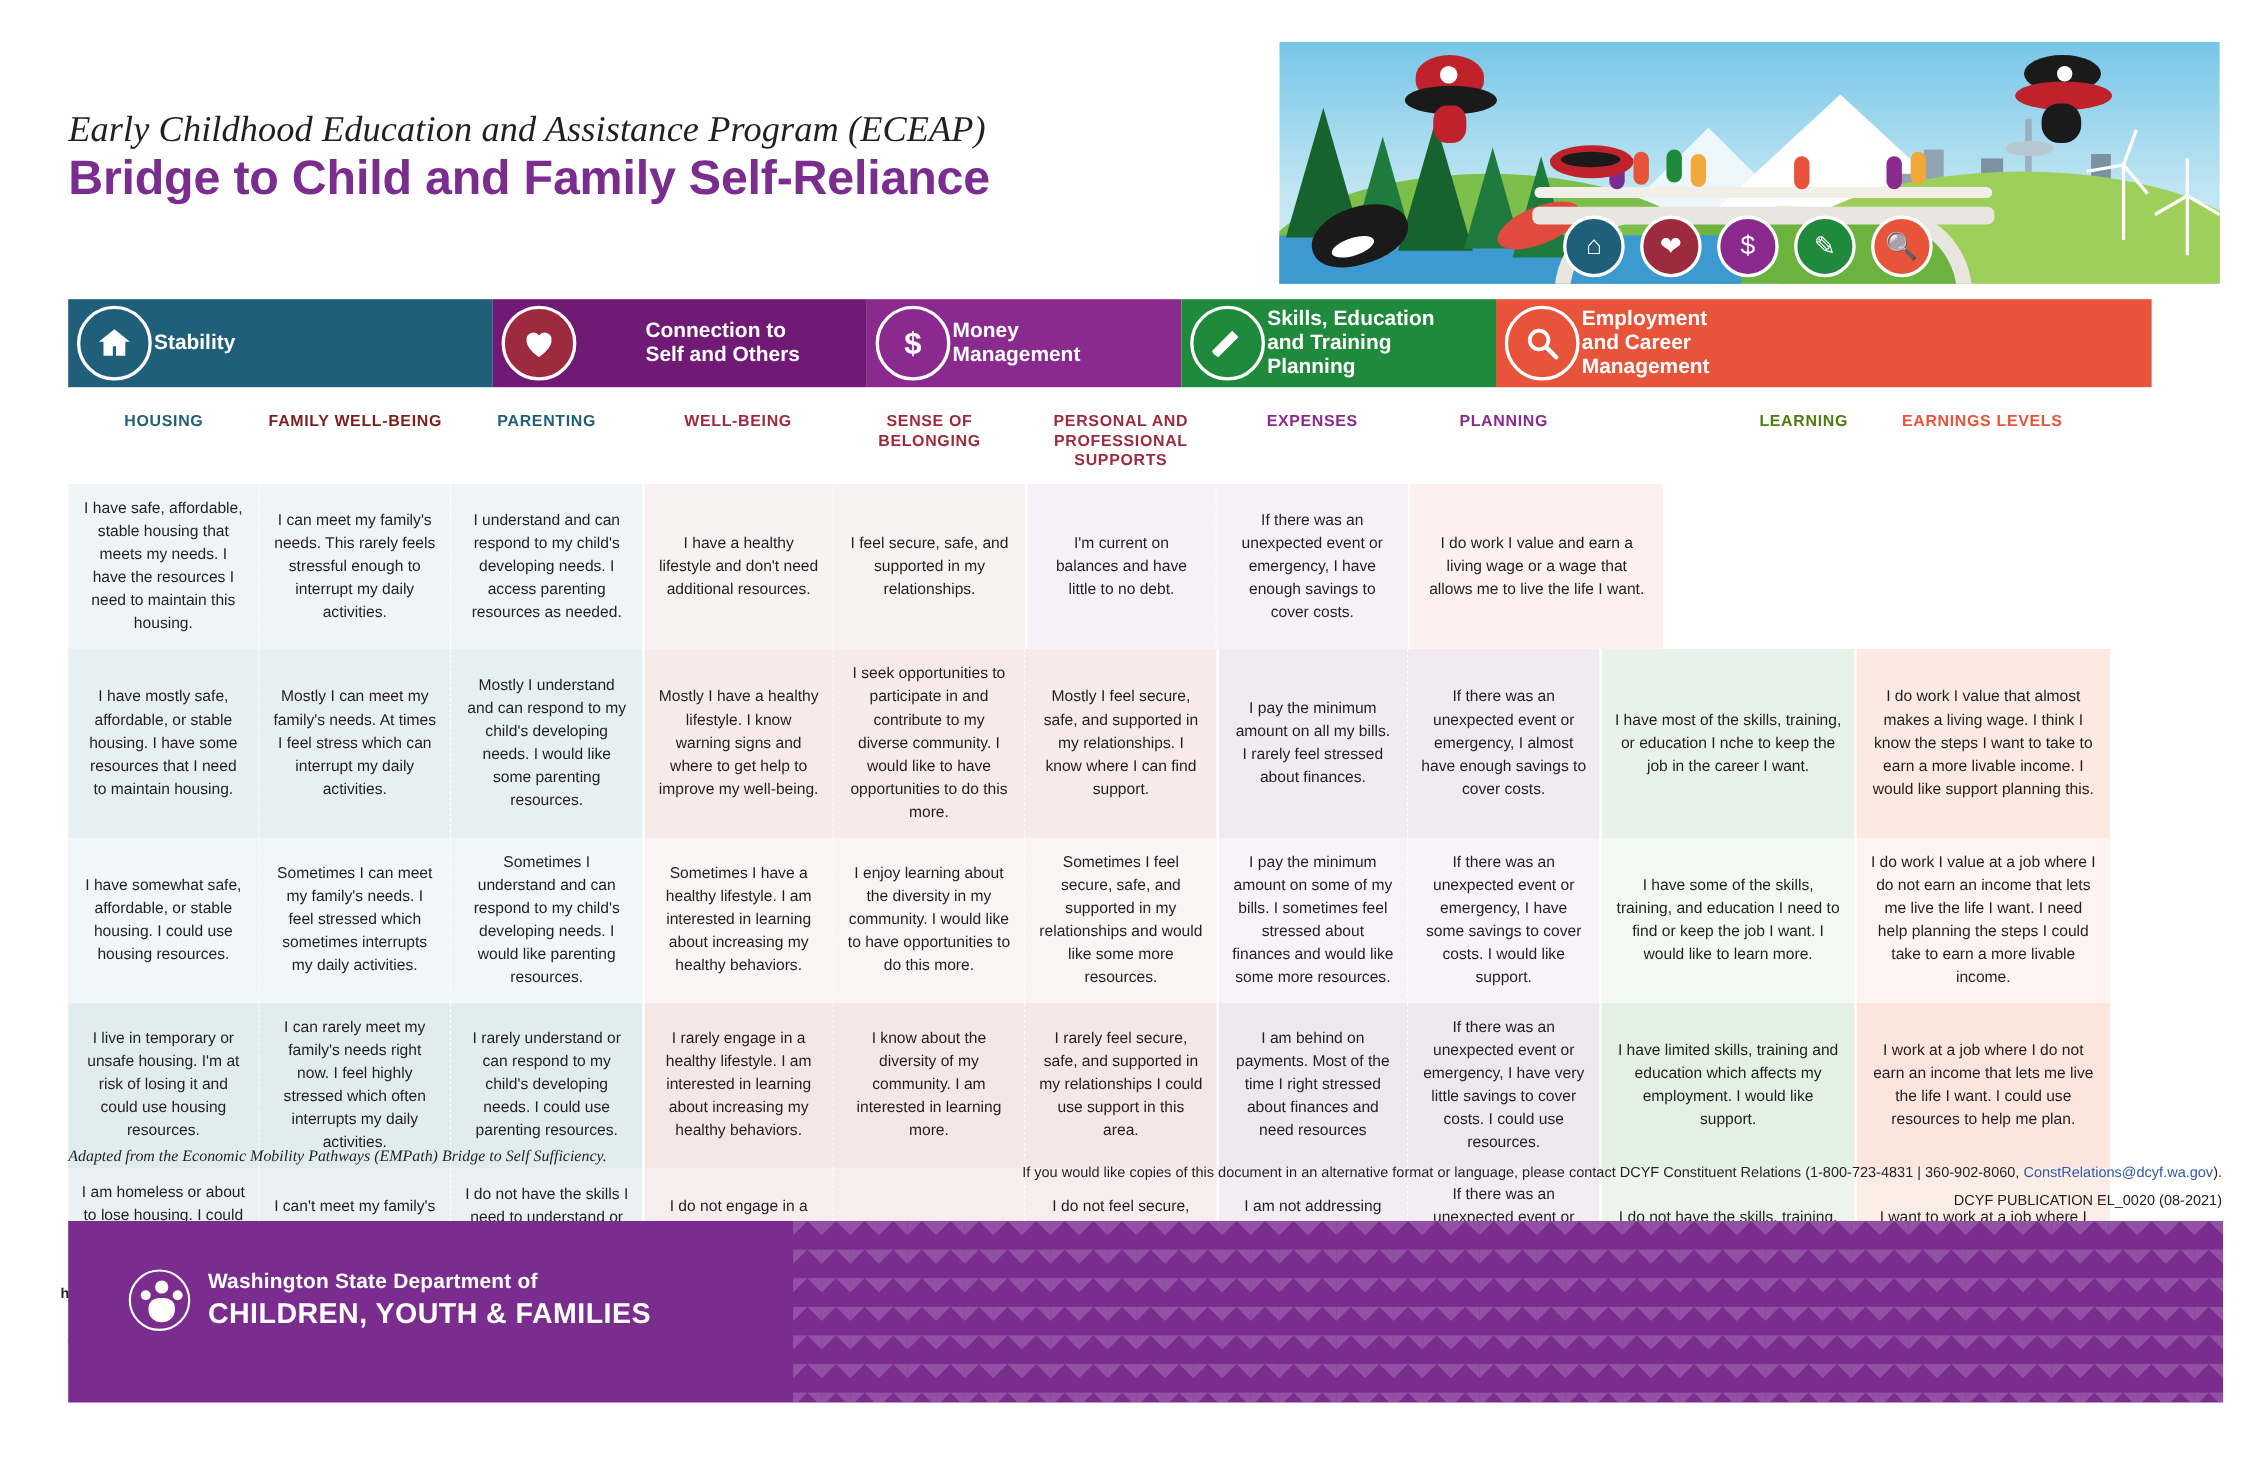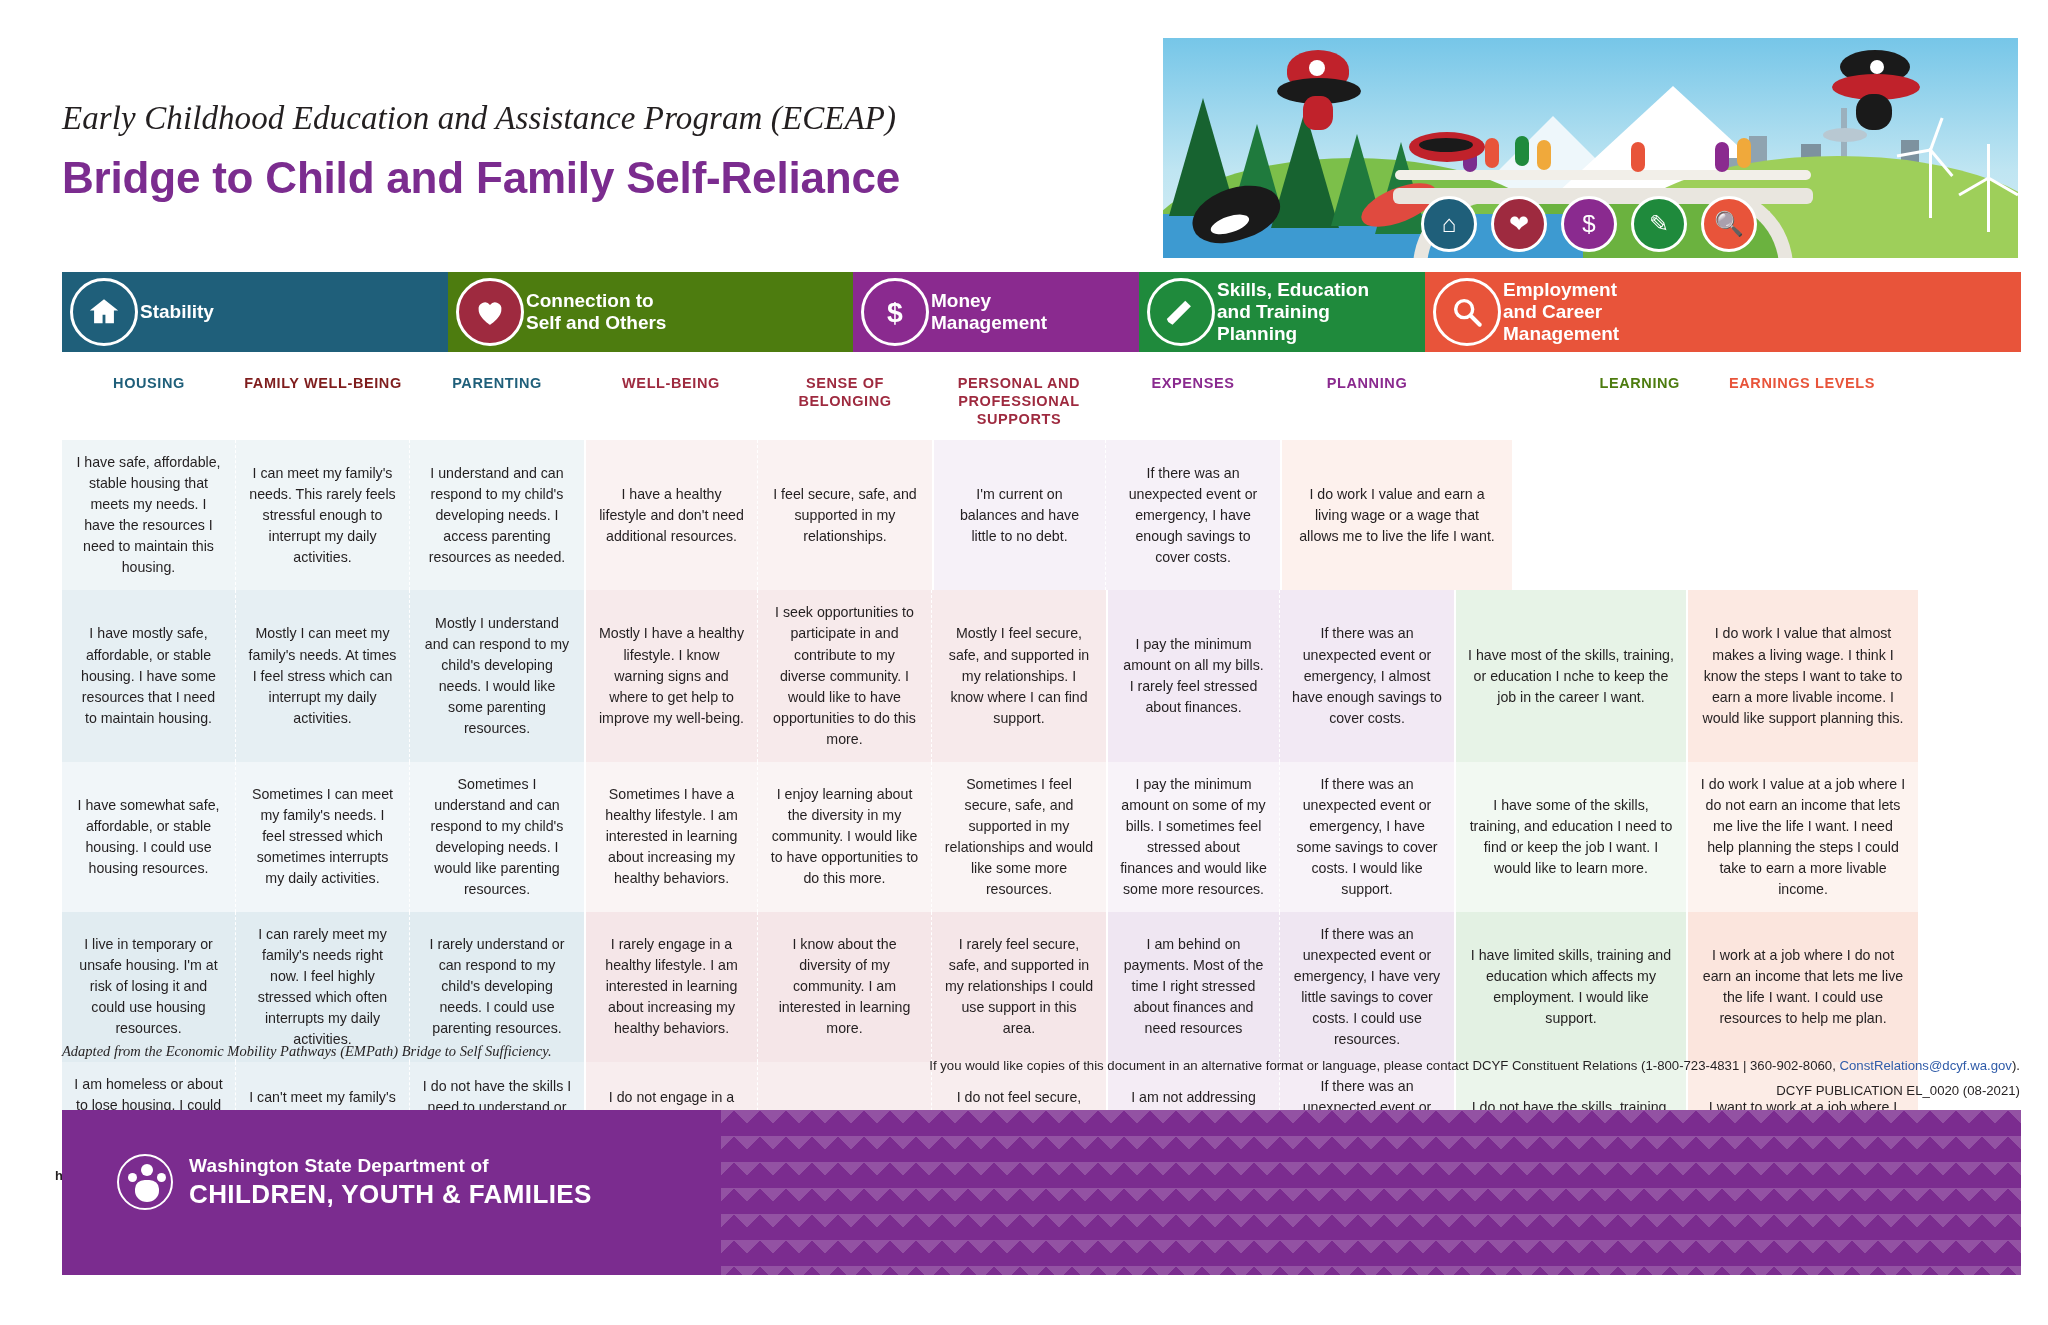--- a/index.html
+++ b/index.html
@@ -15,21 +15,20 @@
   .header { position: absolute; left: 0; top: 0; width: 2048px; height: 268px; }
   .title-block { position: absolute; left: 62px; top: 100px; }
   .title-eyebrow {
     font-family: "Liberation Serif", serif;
     font-style: italic;
     font-size: 33px;
     color: #231f20;
     letter-spacing: .1px;
   }
   .title-main {
-    margin-top: 16px;
     font-size: 44px;
     font-weight: bold;
     color: #7b2c8f;
     letter-spacing: -.2px;
   }
 
   
   .banner {
     position: absolute; left: 1163px; top: 38px; width: 855px; height: 220px;
     overflow: hidden;
@@ -293,21 +292,21 @@
       <div class="dseg" style="width: 386px; background: rgb(31, 95, 122);">
         <div class="dcircle" style="background: rgb(31, 95, 122);">
           <svg width="34" height="34" viewBox="0 0 24 24">
             <path d="M12 3 2 11h3v9h6v-6h2v6h6v-9h3z" fill="#fff"></path>
           </svg>
         </div>
         <div class="dlabel">
           <div>Stability</div>
         </div>
       </div>
-      <div class="dseg" style="width: 405px; background: #4d7c0f;">
+      <div class="dseg" style="width: 340px; background: #701a75; justify-content: center;">
         <div class="dcircle" style="background: rgb(158, 42, 63);">
           <svg width="34" height="34" viewBox="0 0 24 24">
             <path d="M12 21s-8-5.2-8-10.5A4.5 4.5 0 0 1 12 7a4.5 4.5 0 0 1 8 3.5C20 15.8 12 21 12 21z" fill="#fff"></path>
           </svg>
         </div>
         <div class="dlabel">
           <div>Connection to</div>
           <div>Self and Others</div>
         </div>
       </div>

